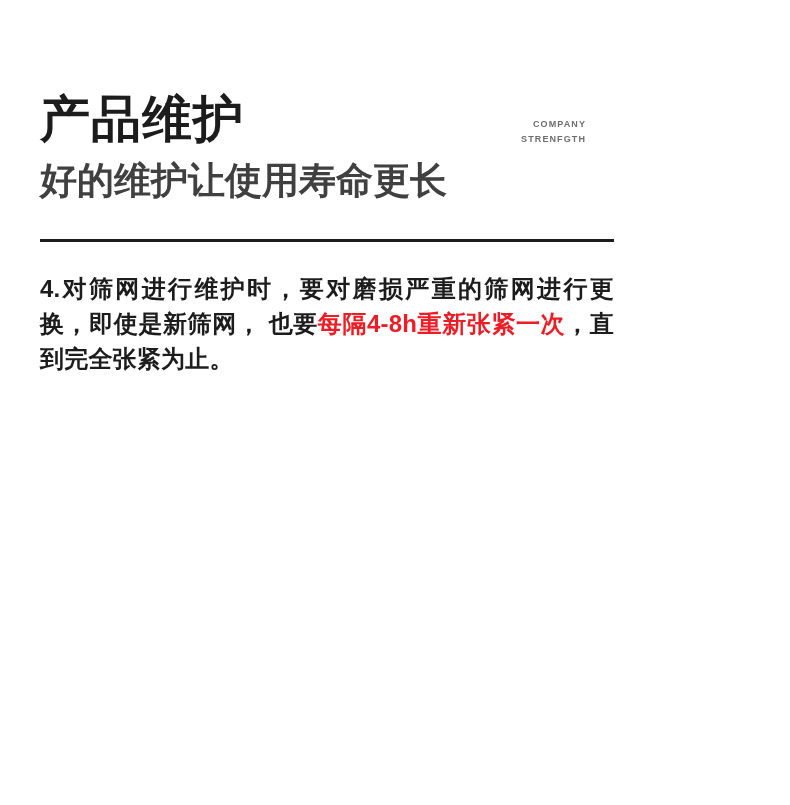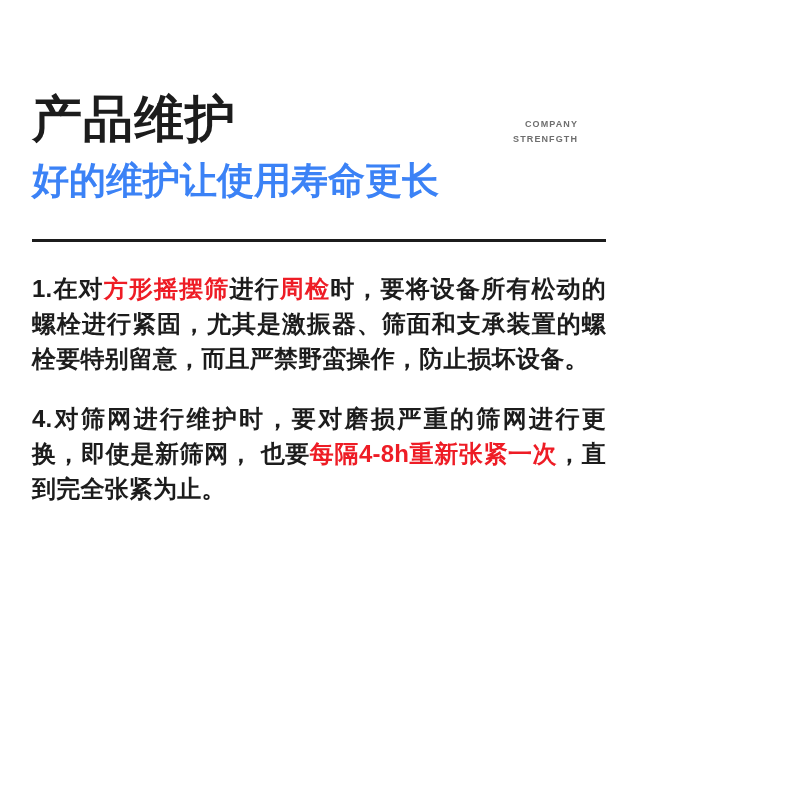--- a/index.html
+++ b/index.html
@@ -13,39 +13,40 @@
     font-family: "Liberation Sans", sans-serif;
     color: #1a1a1a;
     overflow: hidden;
   }
   .page {
     position: relative;
     width: 638px;
     height: 805px;
     box-sizing: border-box;
     padding: 0 32px;
+    margin-left: 8px;
   }
   .header {
     position: relative;
     padding-top: 92px;
   }
   .title-main {
     font-size: 50px;
     font-weight: 700;
     letter-spacing: 1px;
     line-height: 1.1;
     color: #1c1c1c;
     margin: 0;
   }
   .title-sub {
     font-size: 37px;
     font-weight: 700;
     letter-spacing: 0px;
     line-height: 1.3;
-    color: #3b82f6;
+    color: #404040;
     margin: 10px 0 0 0;
   }
   .brand-mark {
     position: absolute;
     right: 28px;
     top: 117px;
     text-align: right;
     font-size: 9px;
     font-weight: 700;
     letter-spacing: 1.1px;
@@ -87,17 +88,16 @@
     <h2 class="title-sub">好的维护让使用寿命更长</h2>
     <div class="brand-mark">
       <div>COMPANY</div>
       <div>STRENFGTH</div>
     </div>
   </div>
 
   <div class="divider"></div>
 
   <div class="body-list" id="maintenance-list">
-      <p class="para"><span>1.在对</span><span class="hl">方形摇摆筛</span><span>进行</span><span class="hl">周检</span><span>时，要将设备所有松动的螺栓进行紧固，尤其是激振器、筛面和支承装置的螺栓要特别留意，而且严禁野蛮操作，防止损坏设备。</span></p>
       <p class="para"><span>4.对筛网进行维护时，要对磨损严重的筛网进行更换，即使是新筛网， 也要</span><span class="hl">每隔4-8h重新张紧一次</span><span>，直到完全张紧为止。</span></p>
     </div>
 
 </div>
 
 </body></html>

